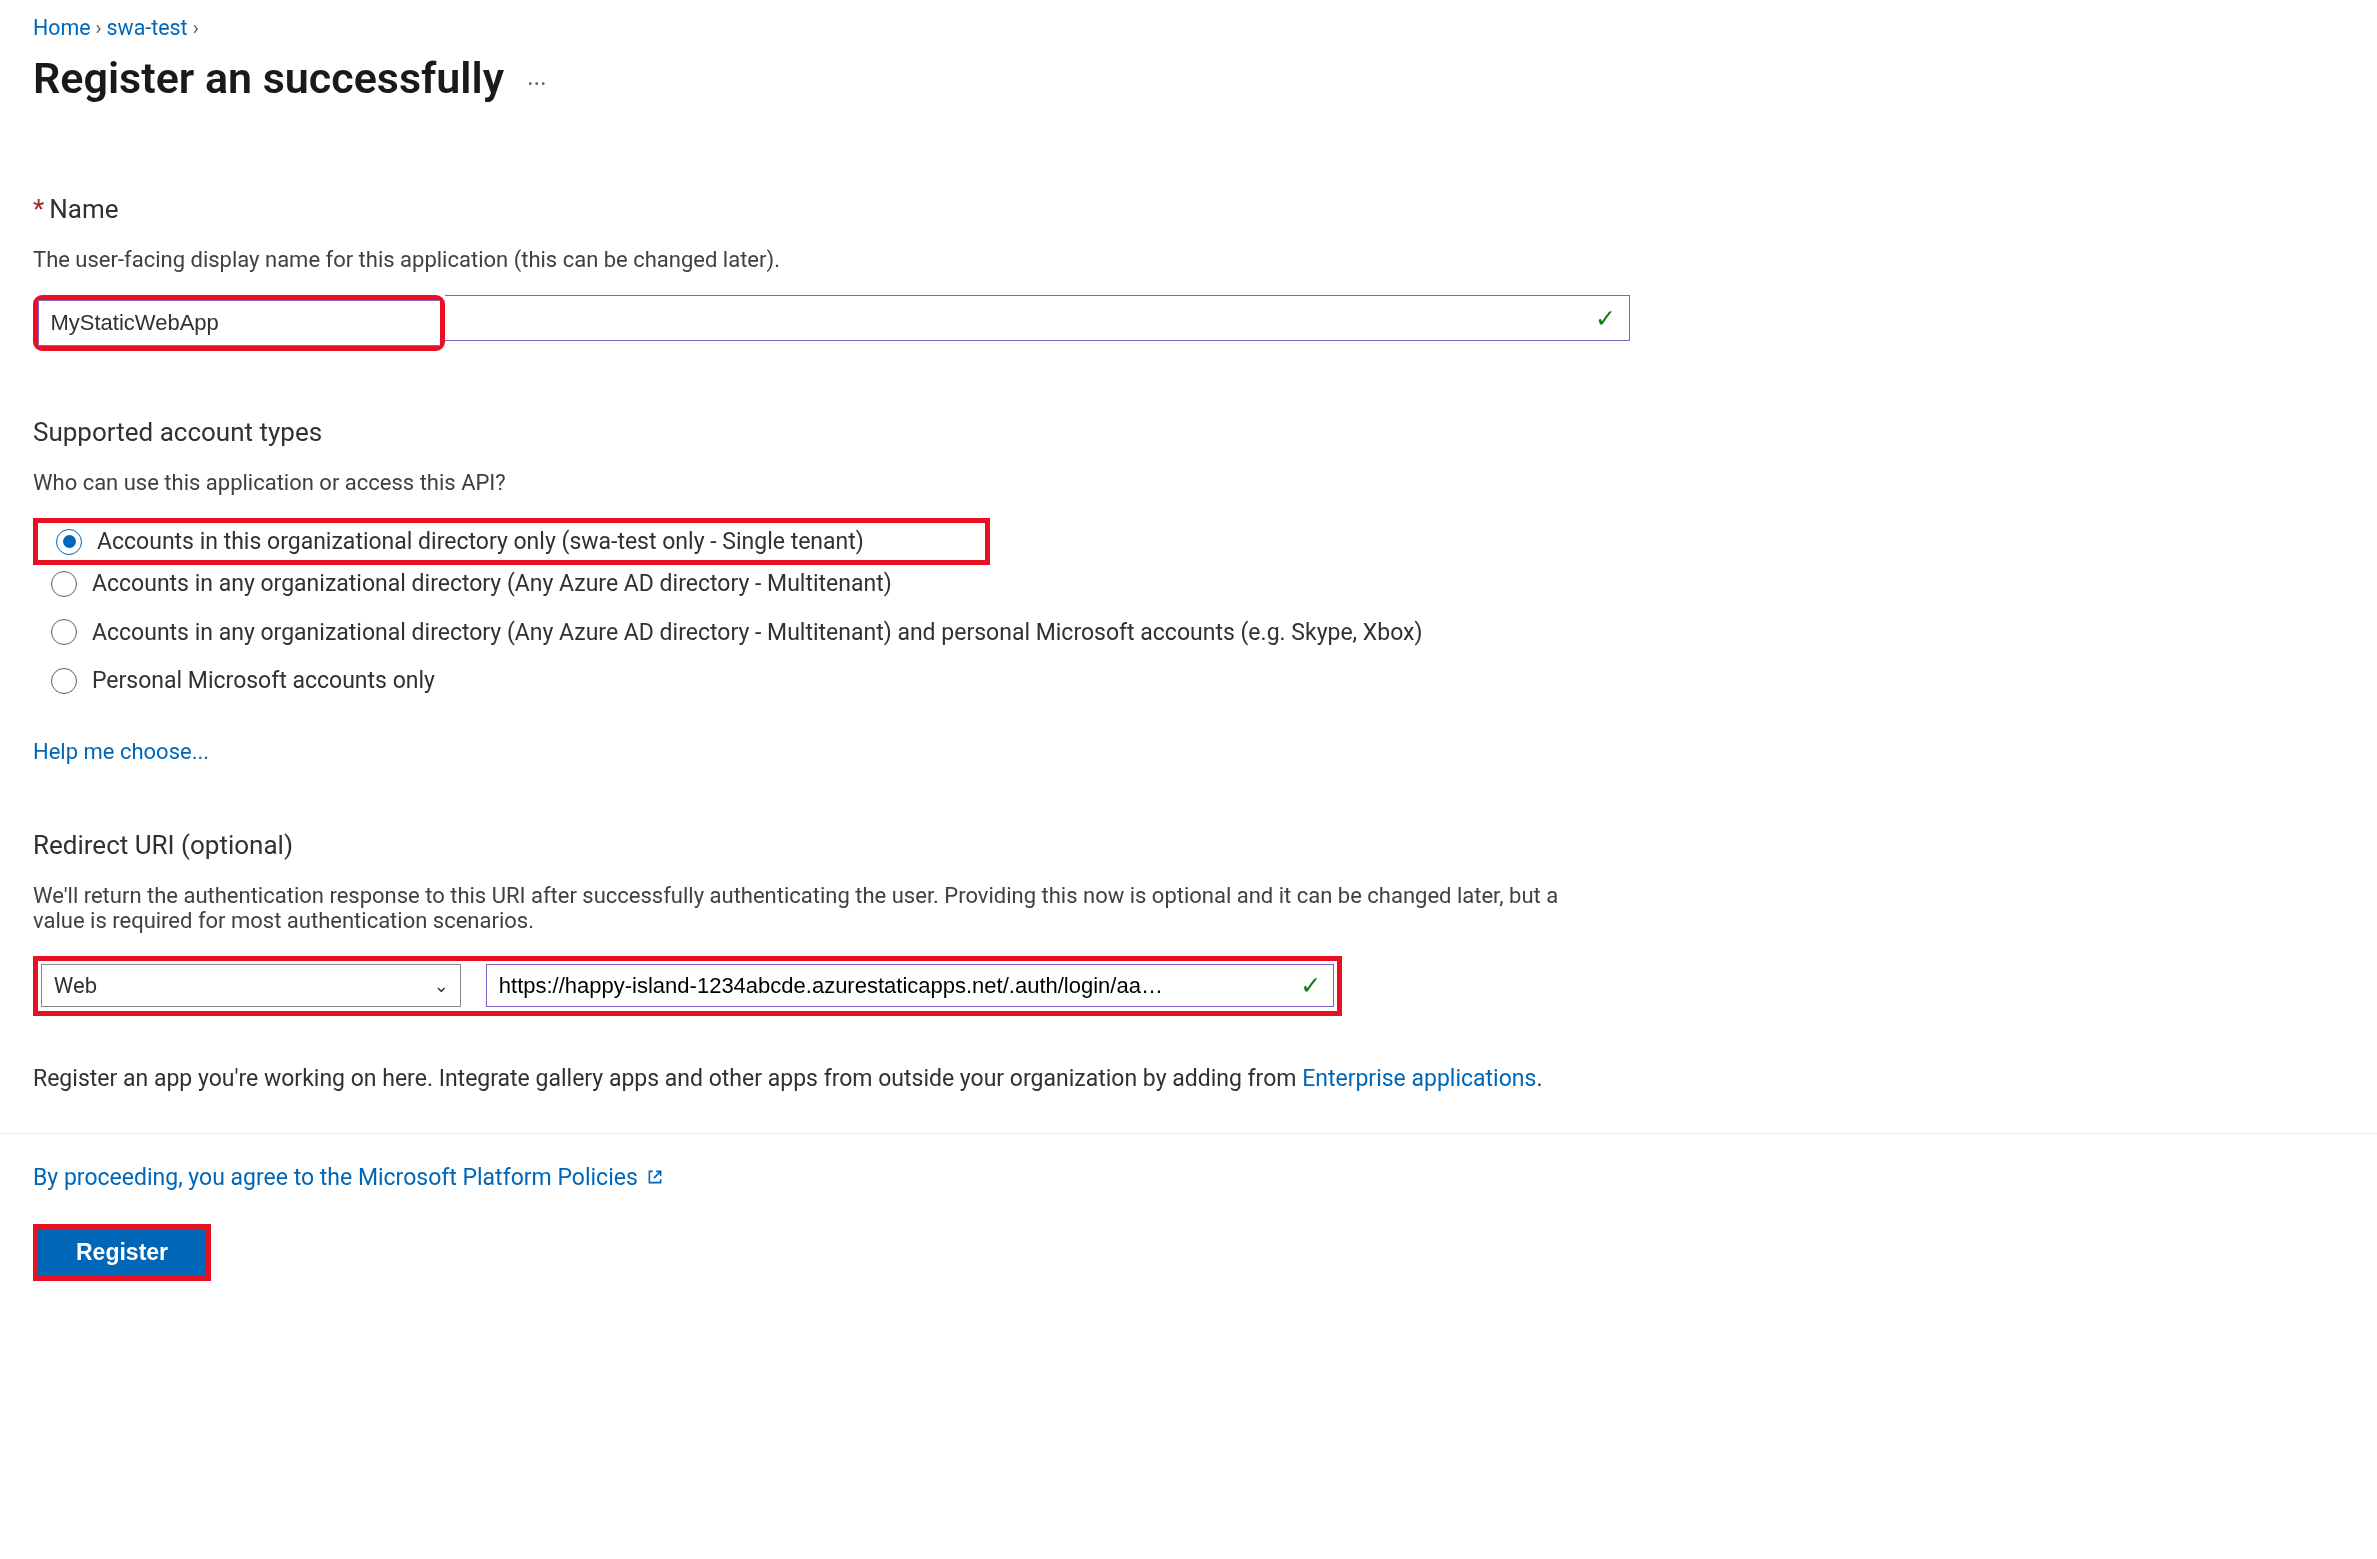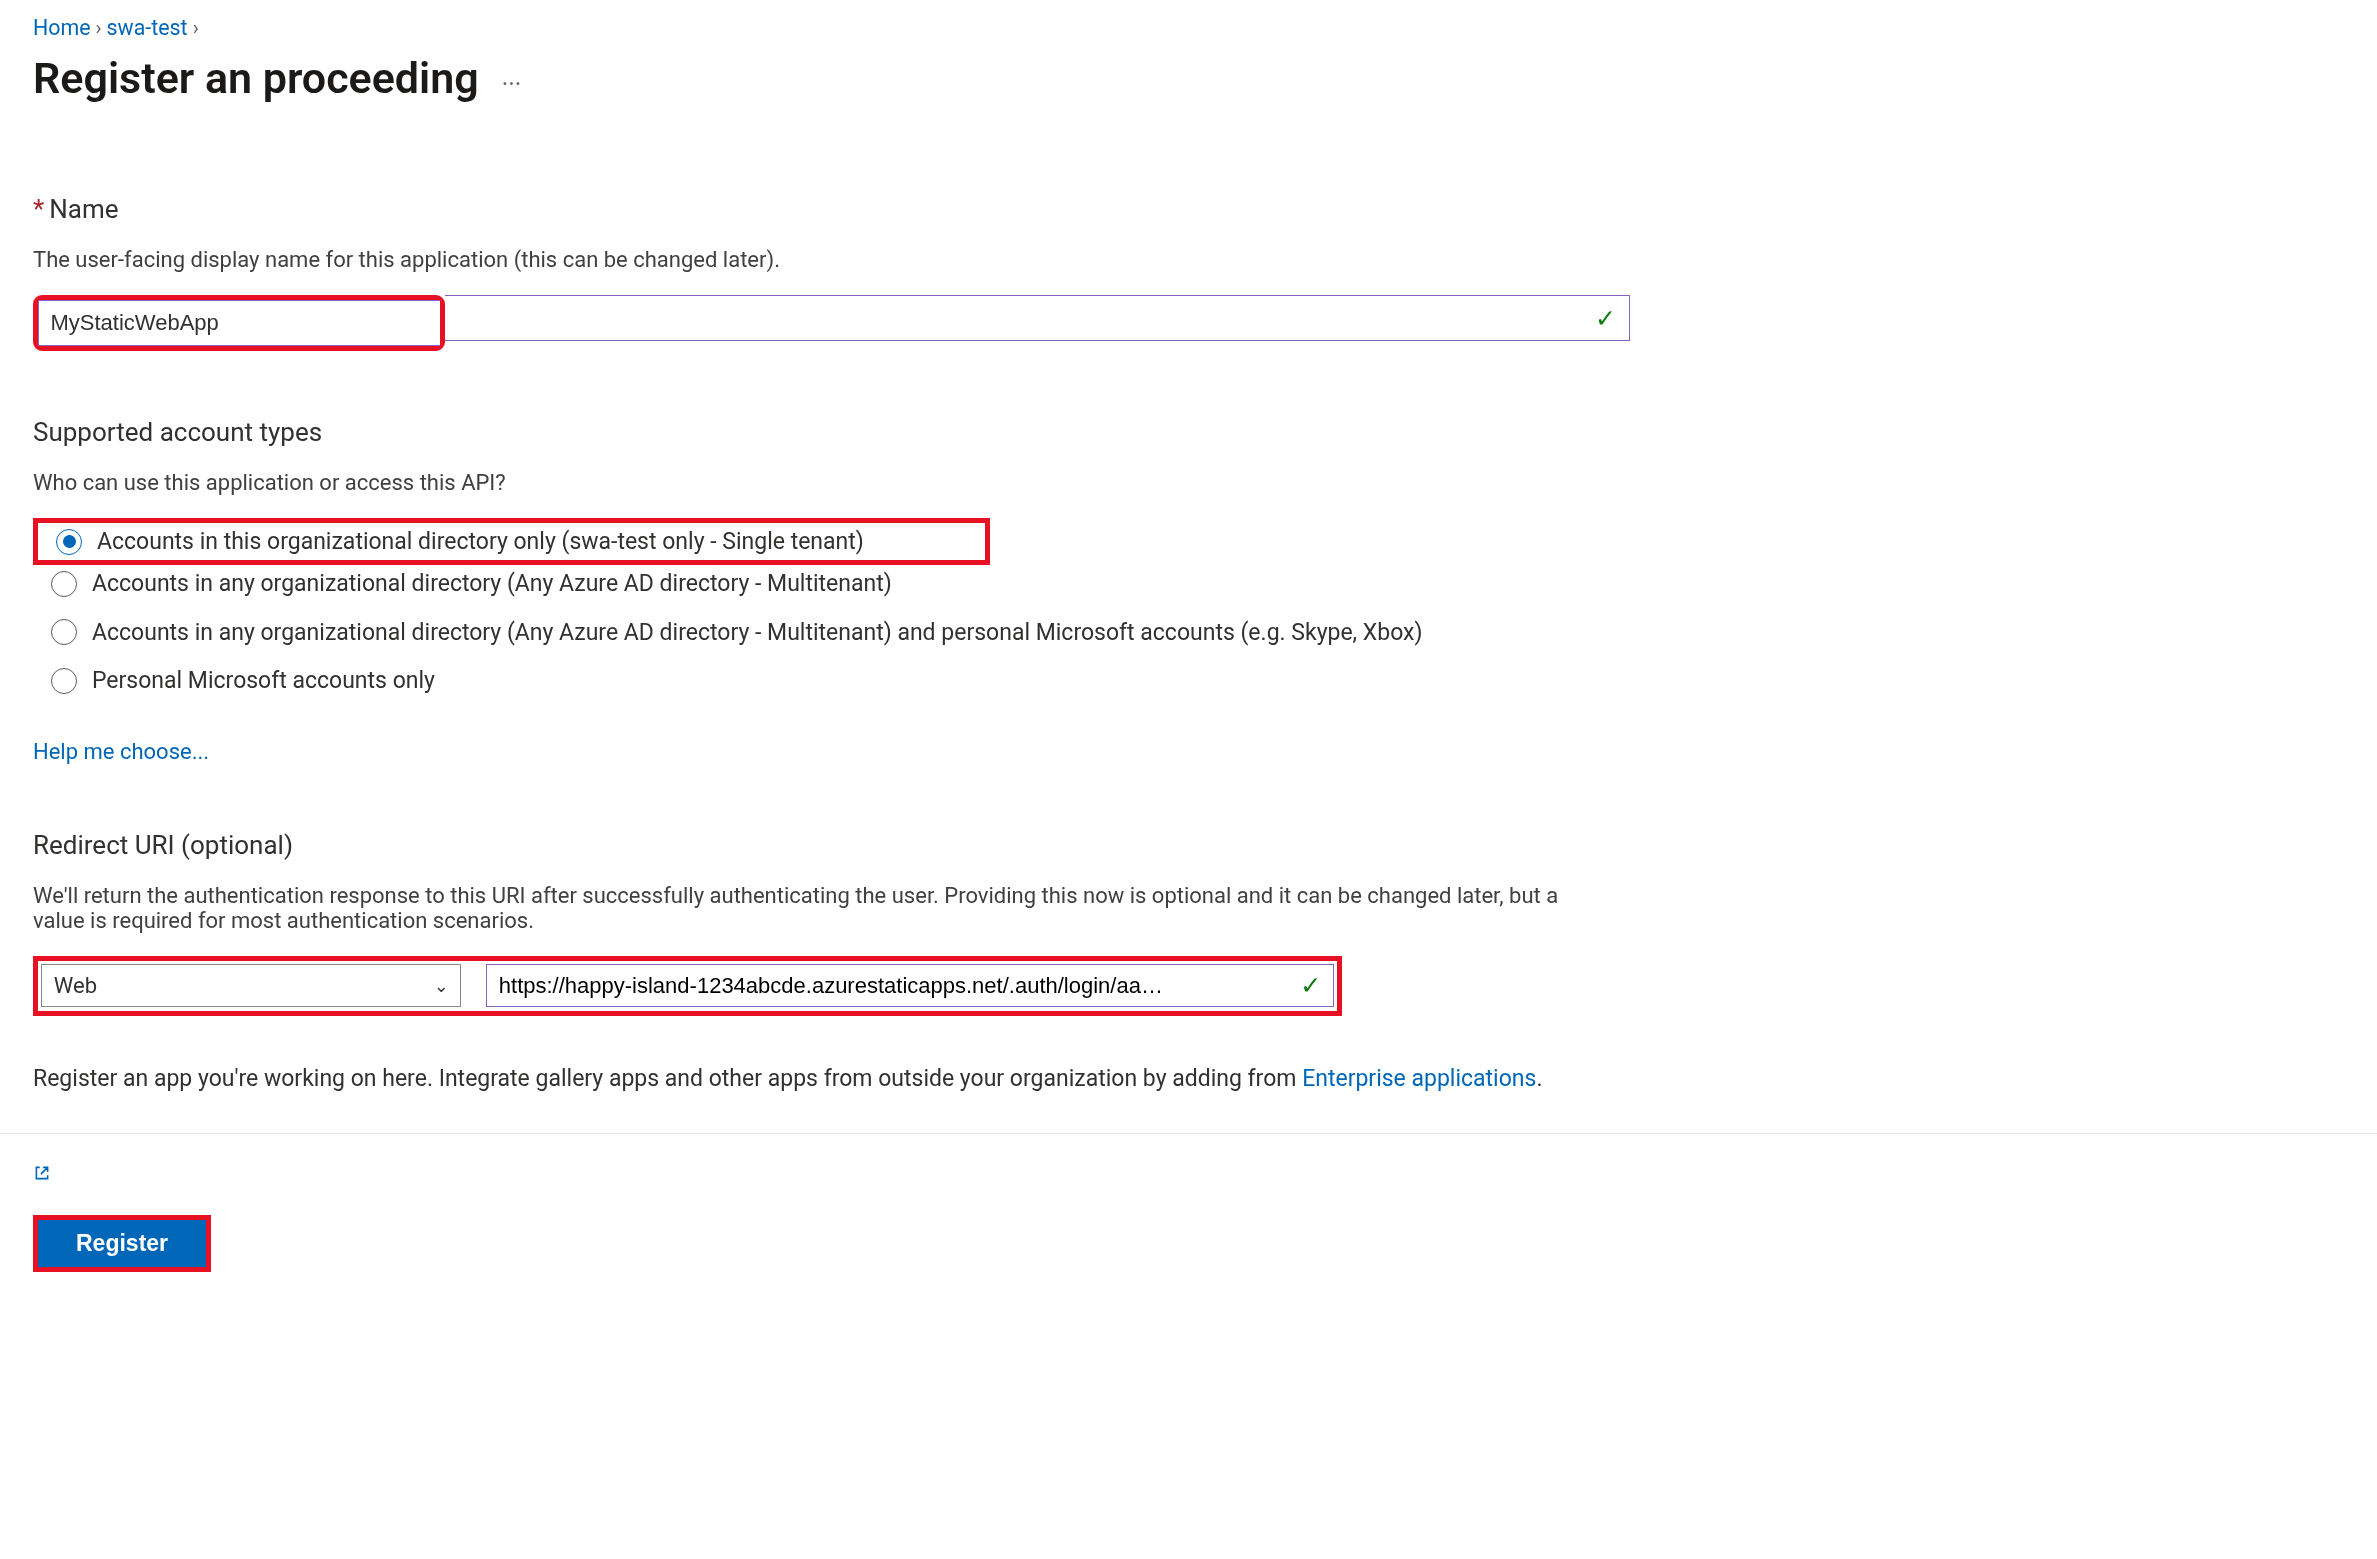--- a/index.html
+++ b/index.html
@@ -76,21 +76,21 @@
 
 <nav class="breadcrumb">
   <a href="#">Home</a>
   <span class="sep">›</span>
   <a href="#">swa-test</a>
   <span class="sep">›</span>
 </nav>
 
 
 <div class="title-row">
-  <h1>Register an proceeding</h1>
+  <h1>Register an successfully</h1>
   <span class="more-dots">···</span>
 </div>
 
 
 <div class="section">
   <div class="section-label">
     <span class="req-star">*</span><span>Name</span>
   </div>
   <div class="section-sub">The user-facing display name for this application (this can be changed later).</div>
 
@@ -160,20 +160,21 @@
   </div>
 </div>
 
 <div class="integrate-line">
   <span>Register an app you're working on here. Integrate gallery apps and other apps from outside your organization by adding from </span><a href="#">Enterprise applications</a><span>.</span>
 </div>
 
 <hr class="div">
 
 <div class="policy-line">
+  <a href="#">By proceeding, you agree to the Microsoft Platform Policies</a>
   <svg class="ext-icon" viewBox="0 0 16 16">
     <path fill="none" stroke="#0067b8" stroke-width="1.4" d="M6 3H3v10h10v-3M9 3h4v4M13 3l-6 6"></path>
   </svg>
 </div>
 
 <div class="register-highlight">
   <button class="register-btn">Register</button>
 </div>
 
 

